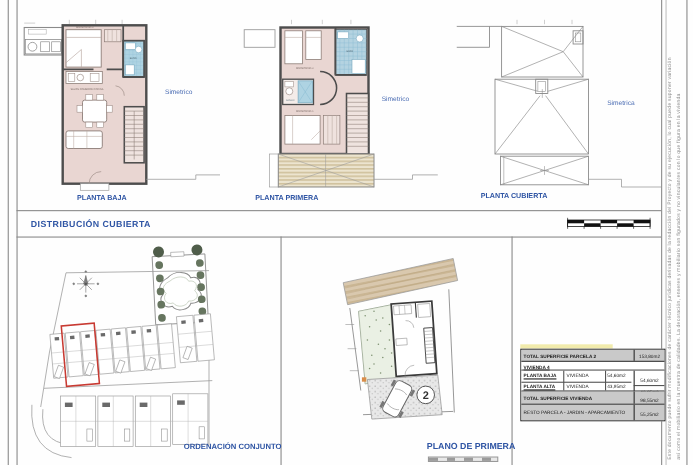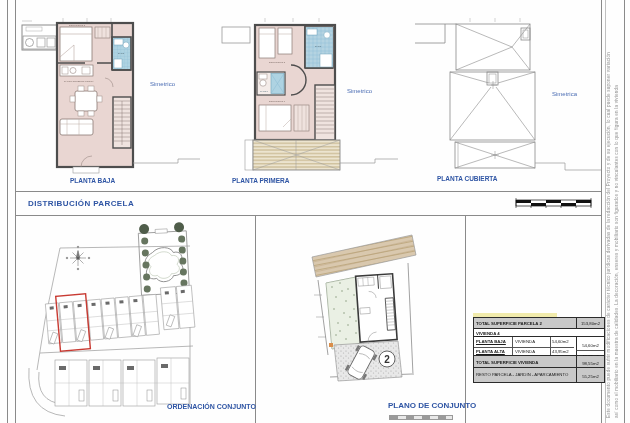--- a/index.html
+++ b/index.html
@@ -398,23 +398,23 @@
       <text x="87" y="138" font-size="10" font-weight="bold" fill="#333" text-anchor="middle">2</text>
     </g>
   </svg>
 
   <span class="lbl" style="left:70px;top:177px;font-size:6.5px">PLANTA BAJA</span>
   <span class="lbl" style="left:232px;top:177px;font-size:6.5px">PLANTA PRIMERA</span>
   <span class="lbl" style="left:437px;top:175px;font-size:6.5px">PLANTA CUBIERTA</span>
   <span class="sym" style="left:150px;top:81px">Simetrico</span>
   <span class="sym" style="left:347px;top:88px">Simetrico</span>
   <span class="sym" style="left:552px;top:91px">Simetrica</span>
-  <span class="lbl" style="left:28px;top:199px;font-size:8px;letter-spacing:0.4px">DISTRIBUCIÓN  PARCELA</span>
+  <span class="lbl" style="left:28px;top:199px;font-size:8px;letter-spacing:0.4px">DISTRIBUCIÓN  CUBIERTA</span>
   <span class="lbl" style="left:167px;top:403px;font-size:7px">ORDENACIÓN CONJUNTO</span>
-  <span class="lbl" style="left:388px;top:401px;font-size:8px">PLANO DE CONJUNTO</span>
+  <span class="lbl" style="left:388px;top:401px;font-size:8px">PLANO DE PRIMERA</span>
   <div id="miniscale"></div>
 
   <div id="yellowmark"></div>
   <div id="tbl">
     <div class="row gray" style="top:0;height:11px">
       <span class="b" style="position:absolute;left:2px;top:3px">TOTAL SUPERFICIE  PARCELA 2</span>
       <span class="cell-val" style="padding-top:3px">153,80m2</span>
     </div>
     <div class="row" style="top:11px;height:8px;background:#fff">
       <span class="b" style="position:absolute;left:2px;top:1.5px;text-decoration:underline">VIVIENDA  4</span>

